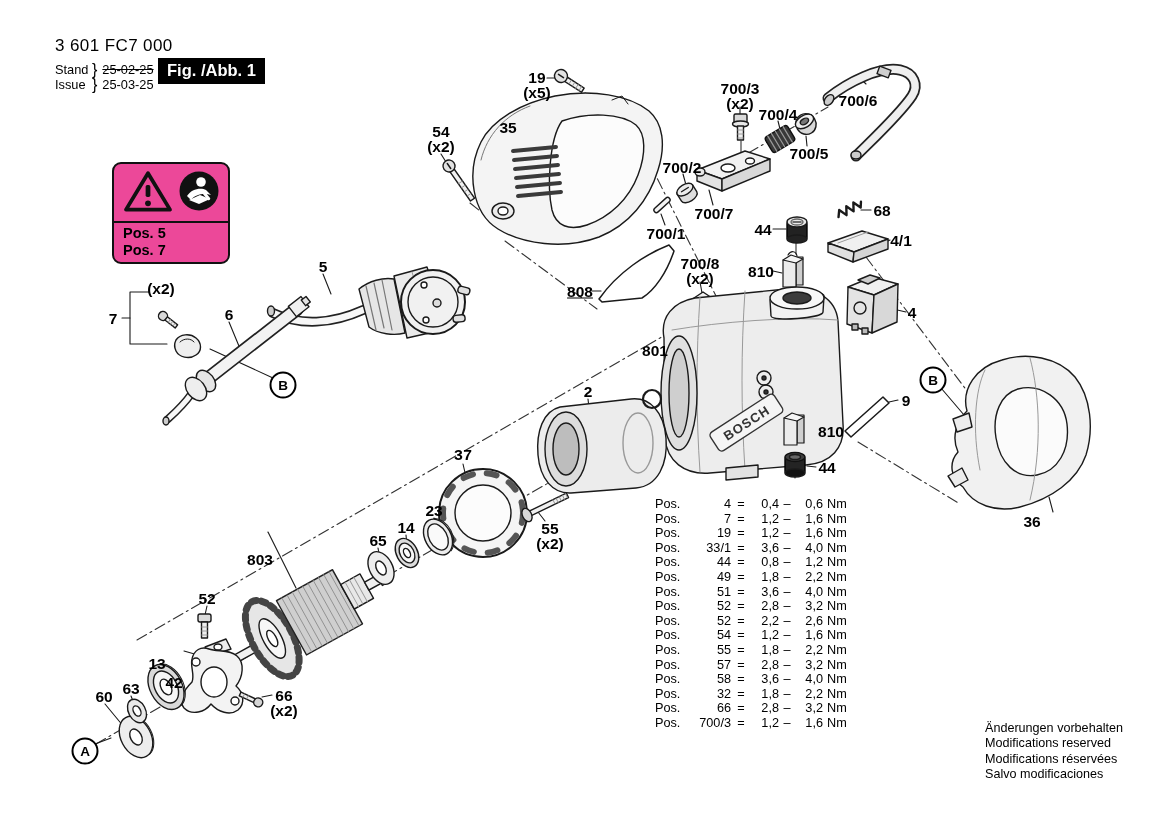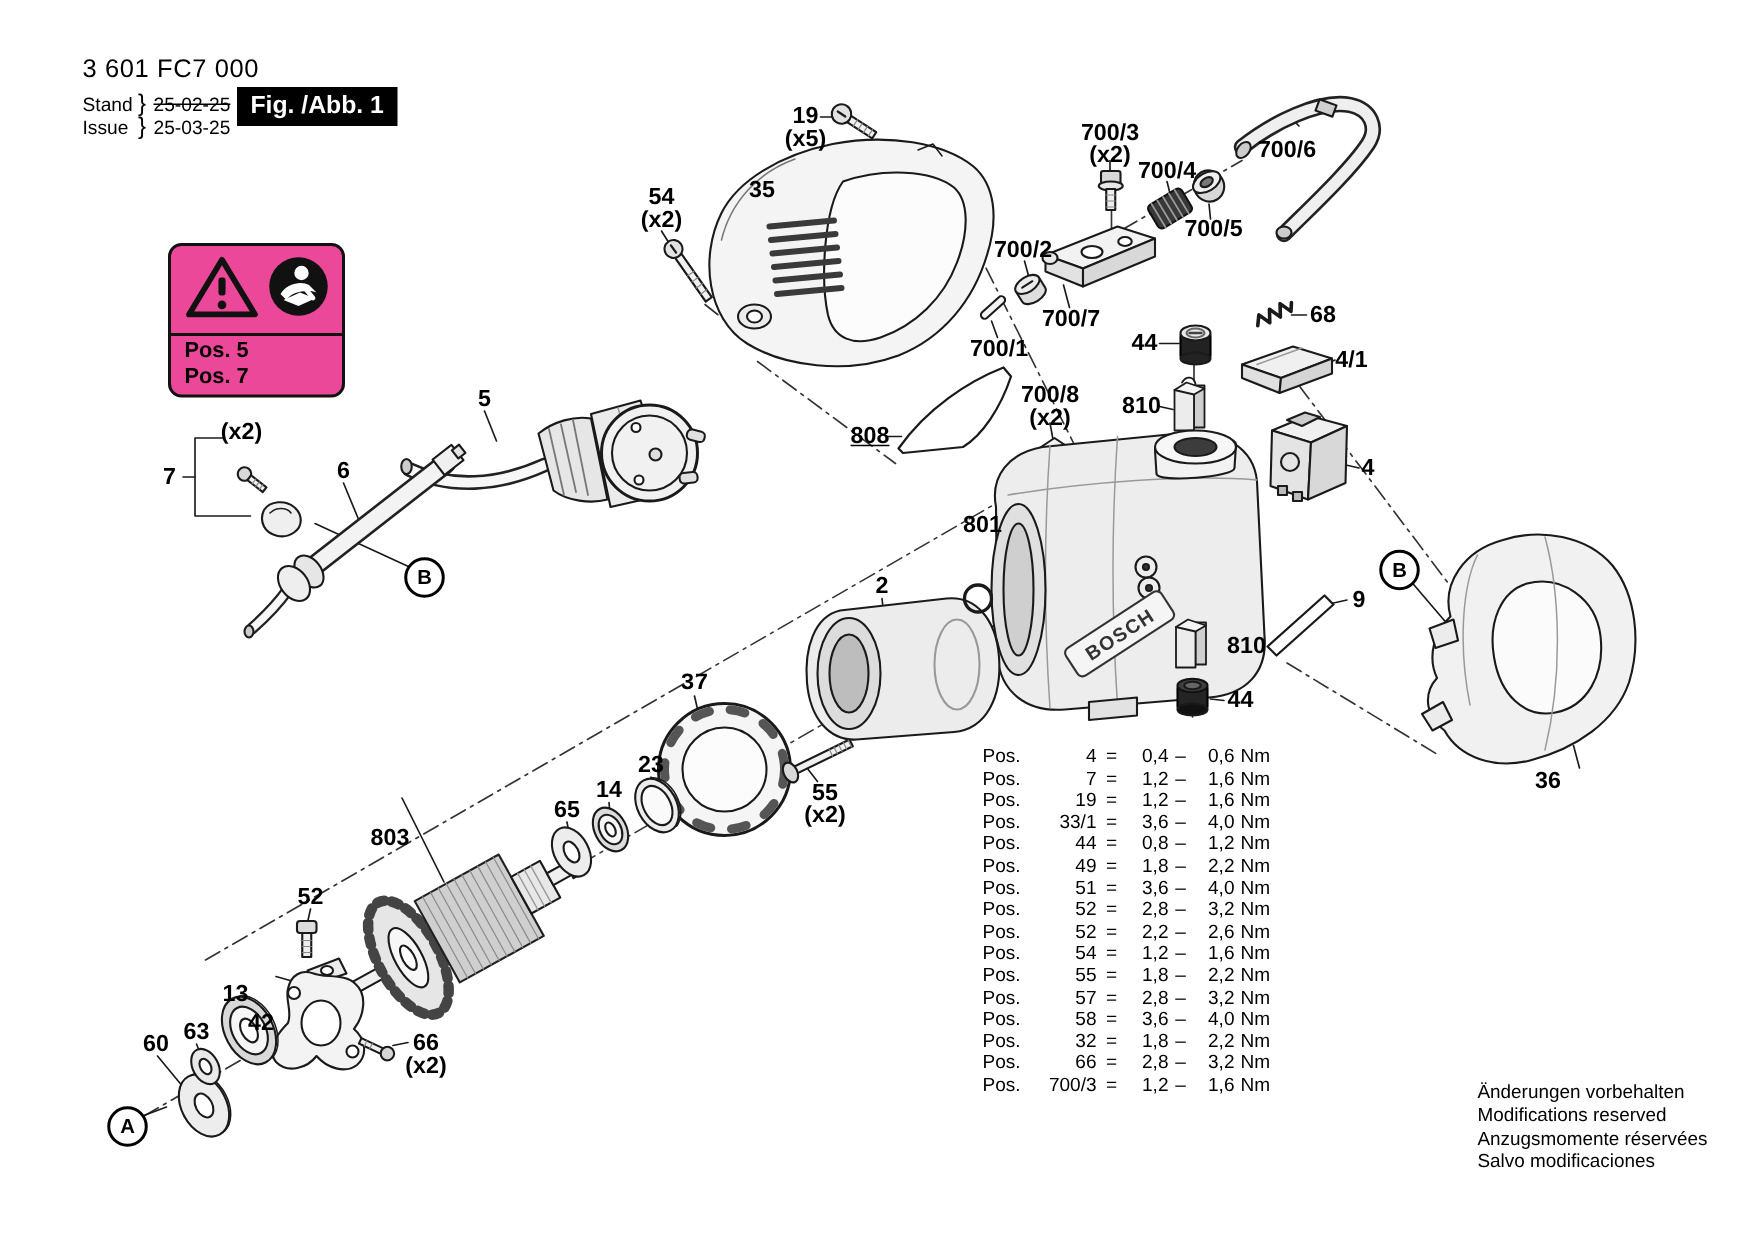--- a/index.html
+++ b/index.html
@@ -757,17 +757,17 @@
           <span class="c-dash">–</span>
           <span class="c-max">1,6</span>
           <span class="c-unit">Nm</span>
         </div>
       </div>
   </div>
 
   <div class="footer-notes" id="footer-notes">
       <div>Änderungen vorbehalten</div>
       <div>Modifications reserved</div>
-      <div>Anzugsmomente réservées</div>
+      <div>Modifications réservées</div>
       <div>Salvo modificaciones</div>
     </div>
 
 </div>
 
 </body></html>

